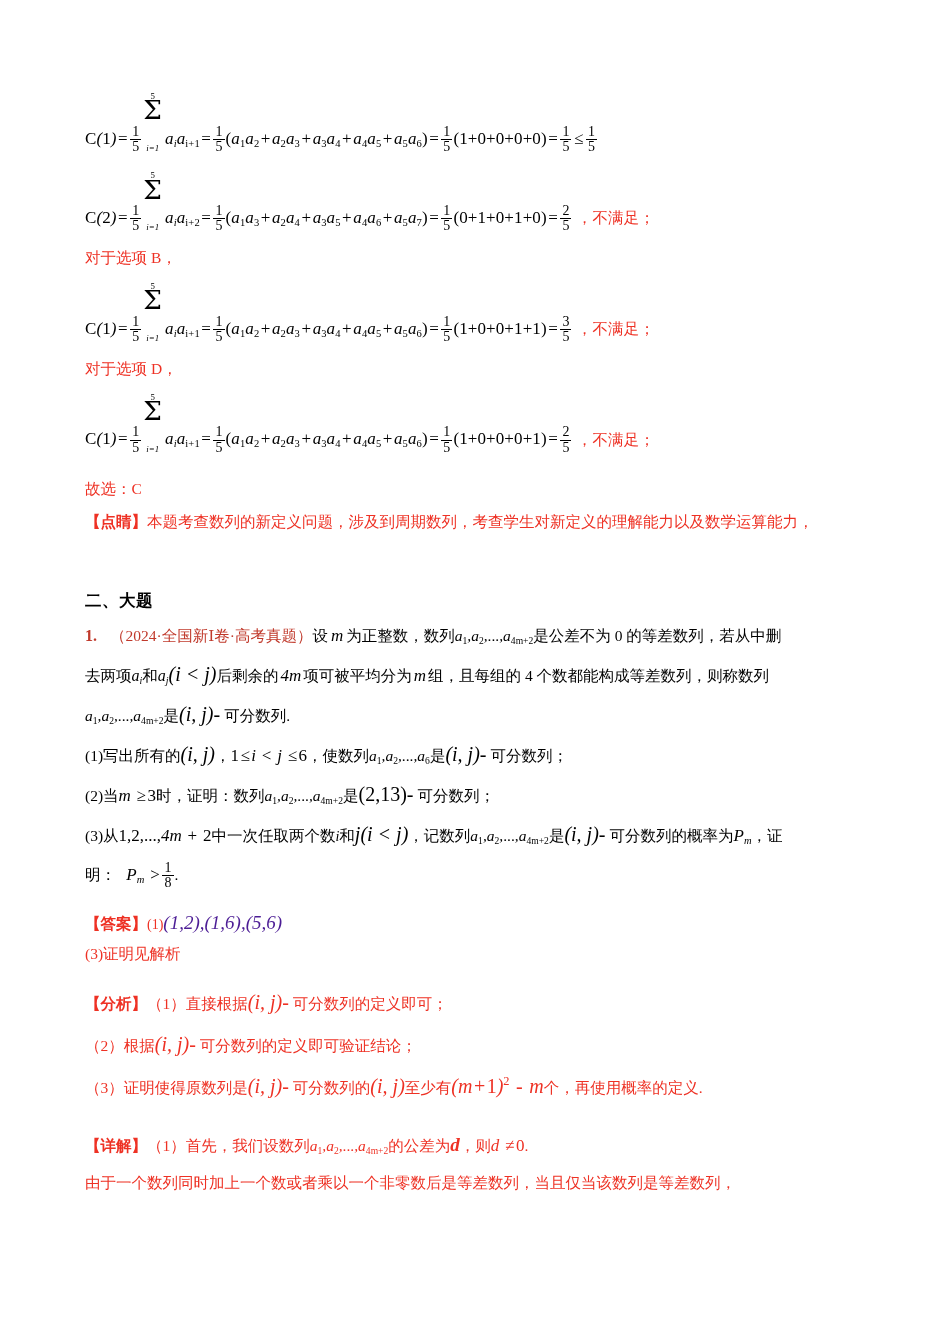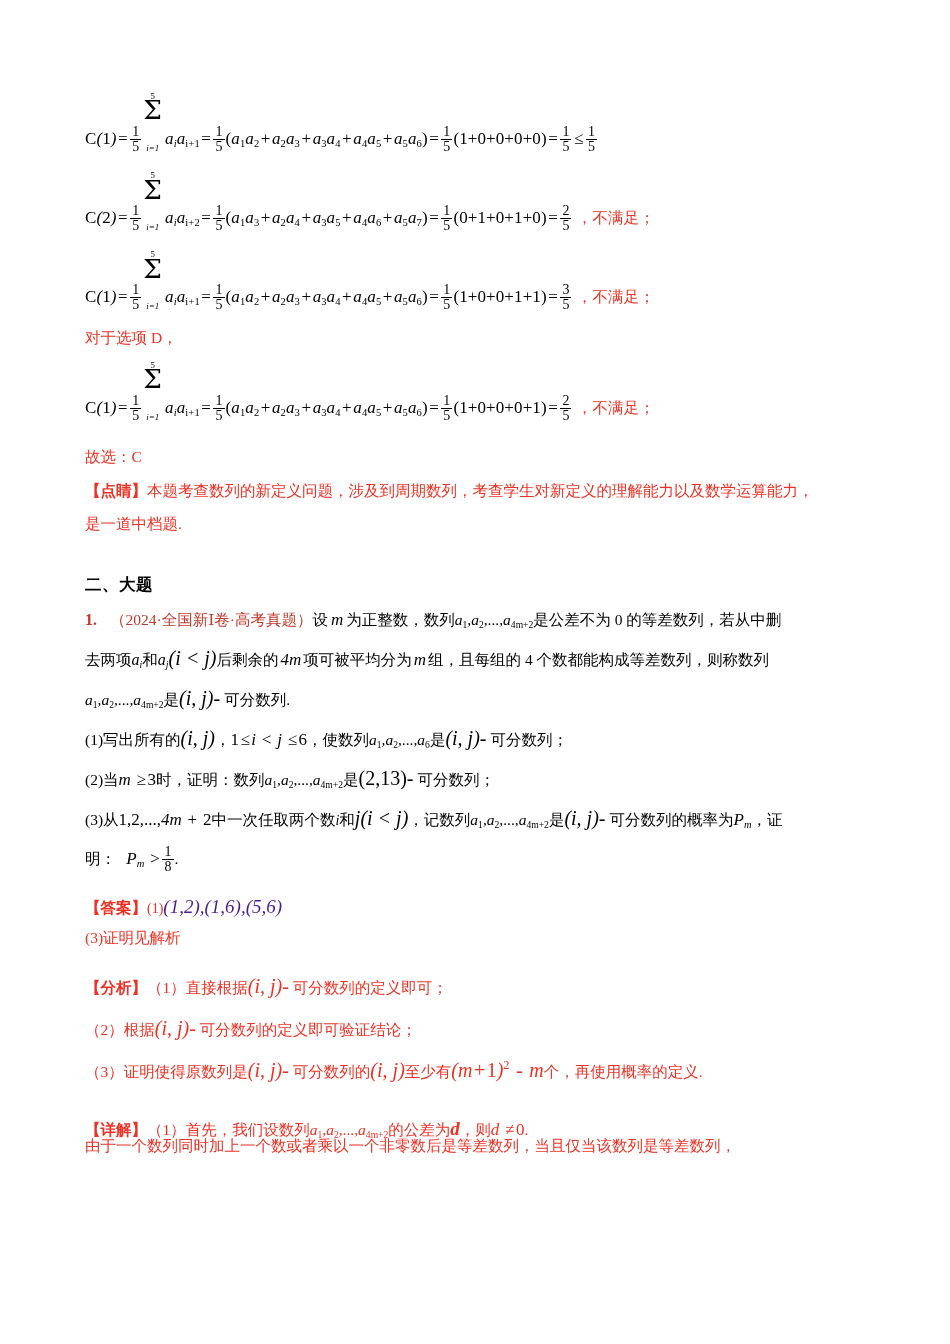--- a/index.html
+++ b/index.html
@@ -164,39 +164,39 @@
       <span class="up">C</span>(<span class="num">1</span>)<span class="op">=</span><span class="frac"><span class="n">1</span><span class="d">5</span></span><span class="sum"><span class="slim-top">5</span><span class="sbig">Σ</span><span class="slim-bot">i=1</span></span><span style="margin-left:2px">a<sub>i</sub>a<sub class="sub-up">i+1</sub></span><span class="op">=</span><span class="frac"><span class="n">1</span><span class="d">5</span></span><span class="num">(</span>a<sub class="sub-up">1</sub>a<sub class="sub-up">2</sub><span class="op">+</span>a<sub class="sub-up">2</sub>a<sub class="sub-up">3</sub><span class="op">+</span>a<sub class="sub-up">3</sub>a<sub class="sub-up">4</sub><span class="op">+</span>a<sub class="sub-up">4</sub>a<sub class="sub-up">5</sub><span class="op">+</span>a<sub class="sub-up">5</sub>a<sub class="sub-up">6</sub><span class="num">)</span><span class="op">=</span><span class="frac"><span class="n">1</span><span class="d">5</span></span><span class="num">(1+0+0+0+0)</span><span class="op">=</span><span class="frac"><span class="n">1</span><span class="d">5</span></span><span class="op">≤</span><span class="frac"><span class="n">1</span><span class="d">5</span></span>
     </span>
   </div>
 
   <div class="line mathline">
     <span class="m">
       <span class="up">C</span>(<span class="num">2</span>)<span class="op">=</span><span class="frac"><span class="n">1</span><span class="d">5</span></span><span class="sum"><span class="slim-top">5</span><span class="sbig">Σ</span><span class="slim-bot">i=1</span></span><span style="margin-left:2px">a<sub>i</sub>a<sub class="sub-up">i+2</sub></span><span class="op">=</span><span class="frac"><span class="n">1</span><span class="d">5</span></span><span class="num">(</span>a<sub class="sub-up">1</sub>a<sub class="sub-up">3</sub><span class="op">+</span>a<sub class="sub-up">2</sub>a<sub class="sub-up">4</sub><span class="op">+</span>a<sub class="sub-up">3</sub>a<sub class="sub-up">5</sub><span class="op">+</span>a<sub class="sub-up">4</sub>a<sub class="sub-up">6</sub><span class="op">+</span>a<sub class="sub-up">5</sub>a<sub class="sub-up">7</sub><span class="num">)</span><span class="op">=</span><span class="frac"><span class="n">1</span><span class="d">5</span></span><span class="num">(0+1+0+1+0)</span><span class="op">=</span><span class="frac"><span class="n">2</span><span class="d">5</span></span>
     </span><span class="cnrun red">，不满足；</span>
   </div>
 
+  <div class="line cn red" style="margin-bottom:16px">对于选项 B，</div>
 
   <div class="line mathline">
     <span class="m">
       <span class="up">C</span>(<span class="num">1</span>)<span class="op">=</span><span class="frac"><span class="n">1</span><span class="d">5</span></span><span class="sum"><span class="slim-top">5</span><span class="sbig">Σ</span><span class="slim-bot">i=1</span></span><span style="margin-left:2px">a<sub>i</sub>a<sub class="sub-up">i+1</sub></span><span class="op">=</span><span class="frac"><span class="n">1</span><span class="d">5</span></span><span class="num">(</span>a<sub class="sub-up">1</sub>a<sub class="sub-up">2</sub><span class="op">+</span>a<sub class="sub-up">2</sub>a<sub class="sub-up">3</sub><span class="op">+</span>a<sub class="sub-up">3</sub>a<sub class="sub-up">4</sub><span class="op">+</span>a<sub class="sub-up">4</sub>a<sub class="sub-up">5</sub><span class="op">+</span>a<sub class="sub-up">5</sub>a<sub class="sub-up">6</sub><span class="num">)</span><span class="op">=</span><span class="frac"><span class="n">1</span><span class="d">5</span></span><span class="num">(1+0+0+1+1)</span><span class="op">=</span><span class="frac"><span class="n">3</span><span class="d">5</span></span>
     </span><span class="cnrun red">，不满足；</span>
   </div>
 
   <div class="line cn red" style="margin-bottom:16px">对于选项 D，</div>
 
   <div class="line mathline" style="margin-bottom:26px">
     <span class="m">
       <span class="up">C</span>(<span class="num">1</span>)<span class="op">=</span><span class="frac"><span class="n">1</span><span class="d">5</span></span><span class="sum"><span class="slim-top">5</span><span class="sbig">Σ</span><span class="slim-bot">i=1</span></span><span style="margin-left:2px">a<sub>i</sub>a<sub class="sub-up">i+1</sub></span><span class="op">=</span><span class="frac"><span class="n">1</span><span class="d">5</span></span><span class="num">(</span>a<sub class="sub-up">1</sub>a<sub class="sub-up">2</sub><span class="op">+</span>a<sub class="sub-up">2</sub>a<sub class="sub-up">3</sub><span class="op">+</span>a<sub class="sub-up">3</sub>a<sub class="sub-up">4</sub><span class="op">+</span>a<sub class="sub-up">4</sub>a<sub class="sub-up">5</sub><span class="op">+</span>a<sub class="sub-up">5</sub>a<sub class="sub-up">6</sub><span class="num">)</span><span class="op">=</span><span class="frac"><span class="n">1</span><span class="d">5</span></span><span class="num">(1+0+0+0+1)</span><span class="op">=</span><span class="frac"><span class="n">2</span><span class="d">5</span></span>
     </span><span class="cnrun red">，不满足；</span>
   </div>
 
   <div class="line cn red" style="margin-bottom:18px">故选：C</div>
 
   <div class="line cn red" style="margin-bottom:18px"><span class="tag">【点睛】</span><span>本题考查数列的新定义问题，涉及到周期数列，考查学生对新定义的理解能力以及数学运算能力，</span></div>
-  <div class="line cn red">是一道中档题.</div>
 
   <div class="gap-xl"></div>
 
   <div class="line heading" style="margin-bottom:19px">二、大题</div>
 
   <div class="line" style="margin-bottom:20px">
     <span class="qnum darkred">1.</span><span style="display:inline-block;width:13px"></span><span class="cn darkred">（2024·全国新Ⅰ卷·高考真题）</span><span class="cn">设</span><span class="m" style="padding:0 3px">m</span><span class="cn">为正整数，数列</span><span class="m" style="font-size:15.5px">a<sub class="sub-up">1</sub>,a<sub class="sub-up">2</sub>,<span class="num">...</span>,a<sub class="sub-up">4m+2</sub></span><span class="cn">是公差不为 0 的等差数列，若从中删</span>
   </div>
 
   <div class="line" style="margin-bottom:20px">
@@ -237,20 +237,20 @@
   <div class="line" style="margin-bottom:22px">
     <span class="cn red">（2）根据</span><span class="m red paren-big">(i, j)<span class="num">-</span></span><span class="cn red" style="margin-left:4px">可分数列的定义即可验证结论；</span>
   </div>
 
   <div class="line" style="margin-bottom:22px">
     <span class="cn red">（3）证明使得原数列是</span><span class="m red paren-big">(i, j)<span class="num">-</span></span><span class="cn red" style="margin-left:4px">可分数列的</span><span class="m red paren-big">(i, j)</span><span class="cn red">至少有</span><span class="m red paren-big">(m<span class="op">+</span><span class="num">1</span>)<sup>2</sup> <span class="op">-</span> m</span><span class="cn red">个，再使用概率的定义.</span>
   </div>
 
   <div class="gap-md"></div>
 
-  <div class="line" style="">
+  <div class="line" style="margin-bottom:21px">
     <span class="cn red tag">【详解】</span><span class="cn red">（1）首先，我们设数列</span><span class="m red" style="font-size:15.5px">a<sub class="sub-up">1</sub>,a<sub class="sub-up">2</sub>,<span class="num">...</span>,a<sub class="sub-up">4m+2</sub></span><span class="cn red">的公差为</span><span class="m red" style="font-size:19px;font-weight:bold">d</span><span class="cn red">，则</span><span class="m red">d <span class="op">≠</span><span class="num">0</span></span><span class="cn red">.</span>
   </div>
 
   <div class="line cn red">由于一个数列同时加上一个数或者乘以一个非零数后是等差数列，当且仅当该数列是等差数列，</div>
 
  </div>
 </div>
 
 </body></html>

